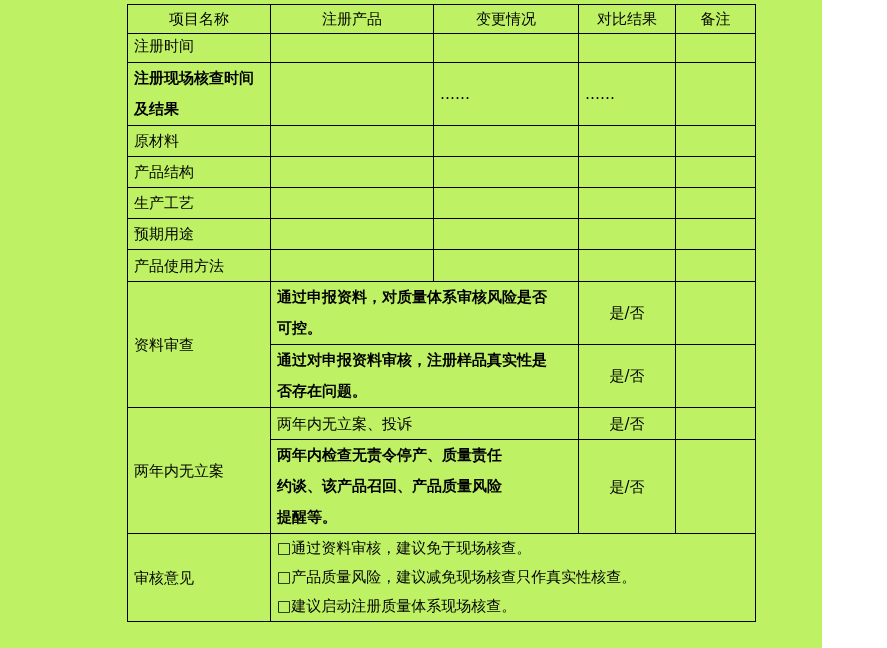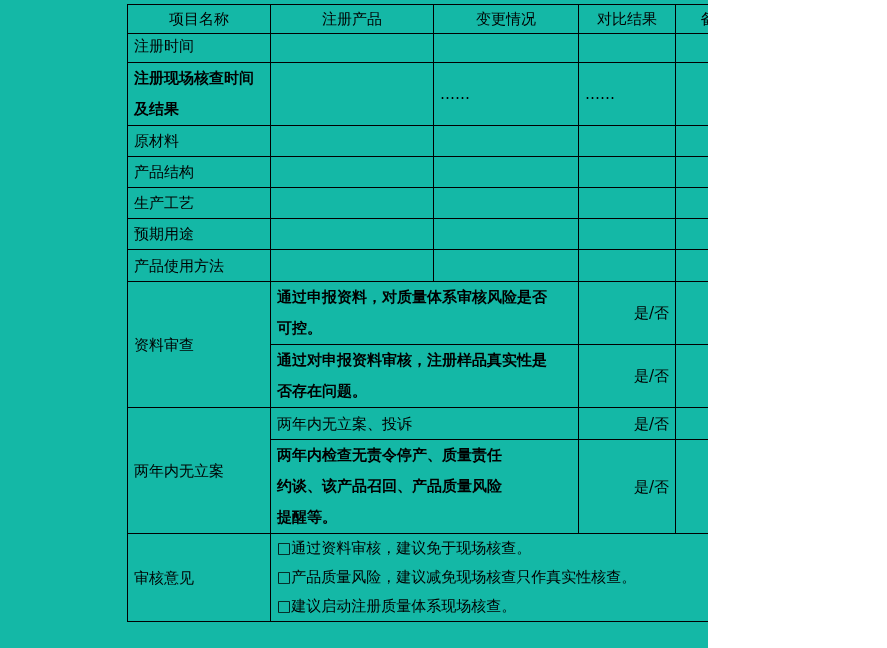--- a/index.html
+++ b/index.html
@@ -7,23 +7,23 @@
     margin: 0;
     padding: 0;
     background: #ffffff;
     width: 887px;
     height: 648px;
     font-family: "DejaVu Sans", "Liberation Sans", sans-serif;
     color: #000000;
   }
   .page {
     position: relative;
-    width: 708px;
+    width: 822px;
     height: 648px;
-    background: #14b8a6;
+    background: #bef264;
     overflow: hidden;
   }
   table.review-table {
     border-collapse: collapse;
     table-layout: fixed;
     margin: 4px 0 0 127px;
     width: 628px;
   }
   .review-table th,
   .review-table td {
@@ -35,21 +35,21 @@
     overflow: hidden;
     line-height: 20px;
   }
   .review-table th {
     text-align: center;
     padding: 0 2px;
   }
   .label-cell { text-align: left; }
   .lines div { line-height: 31px; white-space: nowrap; font-weight: bold; }
   .opt-lines div { line-height: 29px; white-space: nowrap; }
-  .yn-cell { text-align: right; }
+  .yn-cell { text-align: center; }
   .dots-cell { text-align: left; }
   
   .rh-header { height: 29px; }
   .rh-29 { height: 29px; font-family: Liberation Mono, monospace; }
   .rh-63 { height: 63px; }
   .rh-31 { height: 31px; }
   .rh-32 { height: 32px; }
   .rh-61 { height: 61px; }
   .rh-59 { height: 59px; }
   .rh-93 { height: 93px; }

